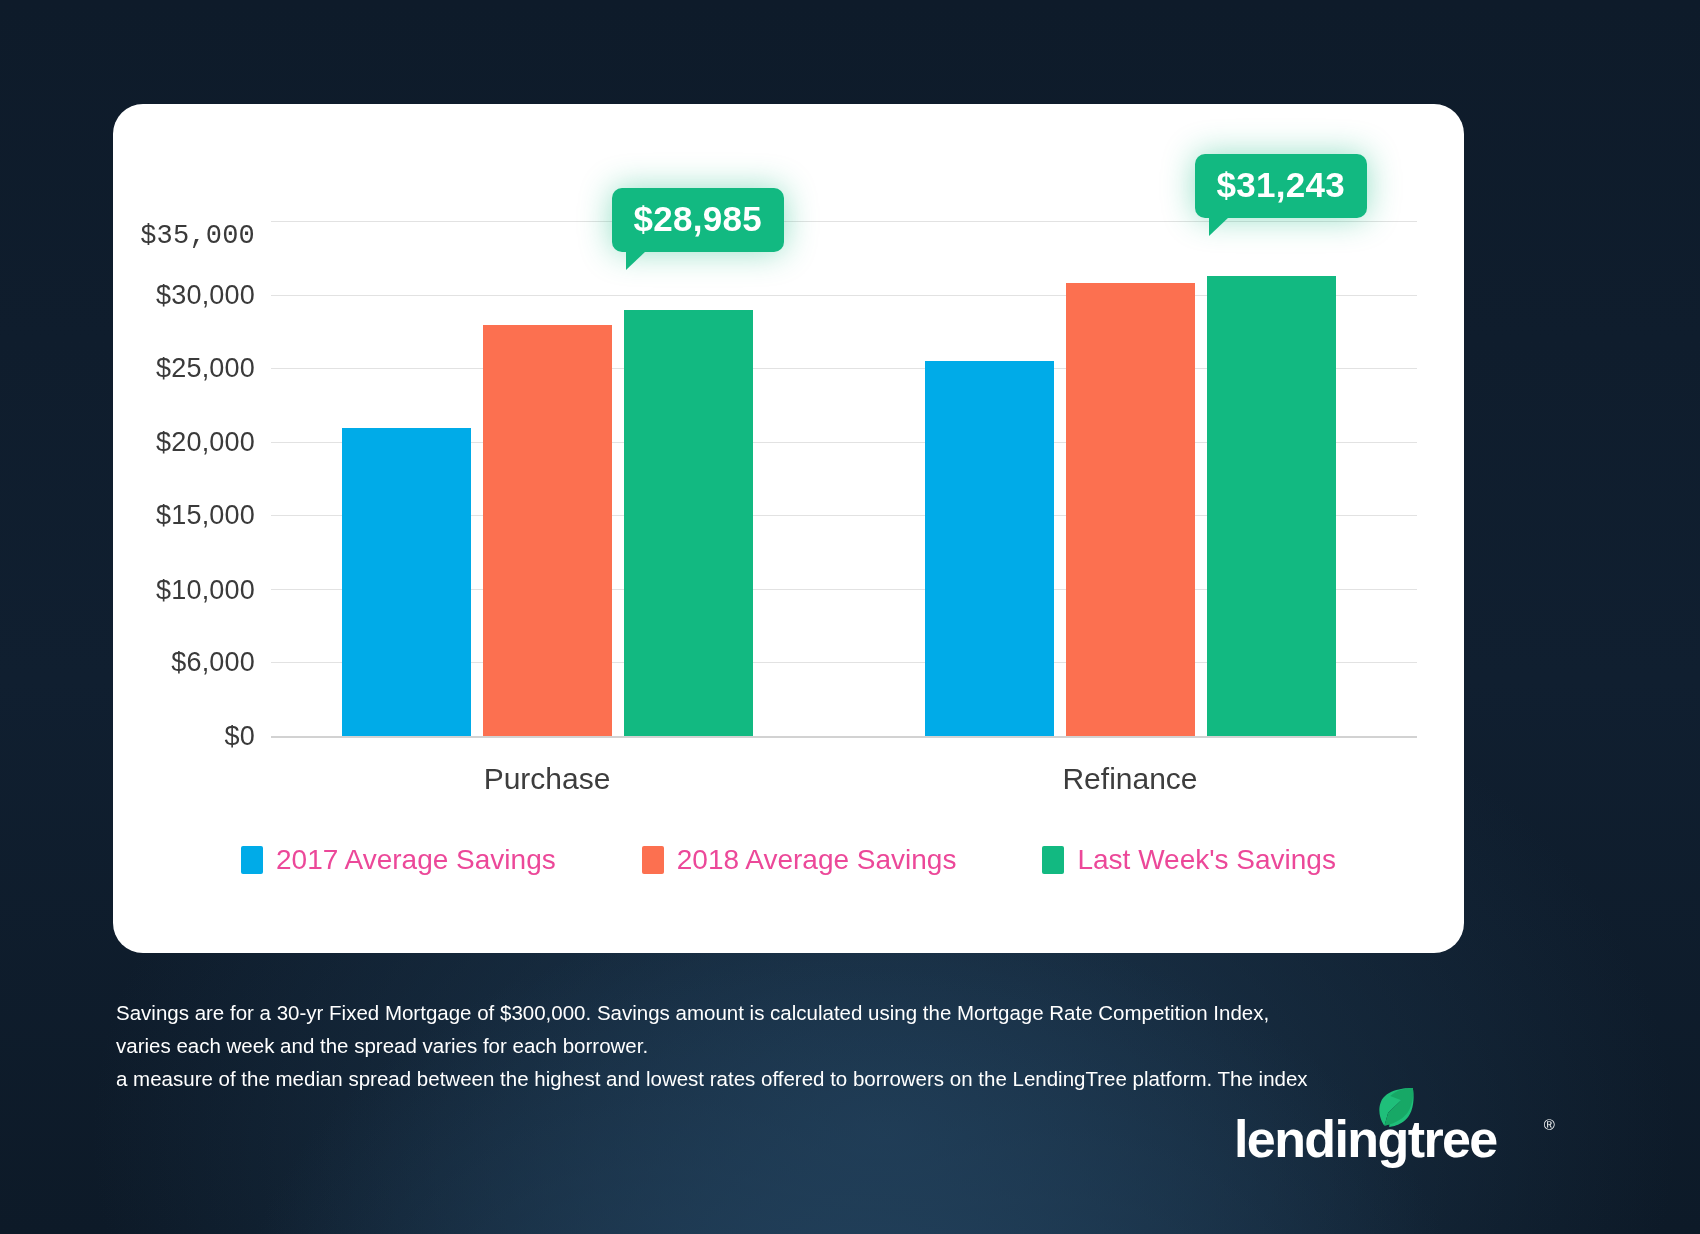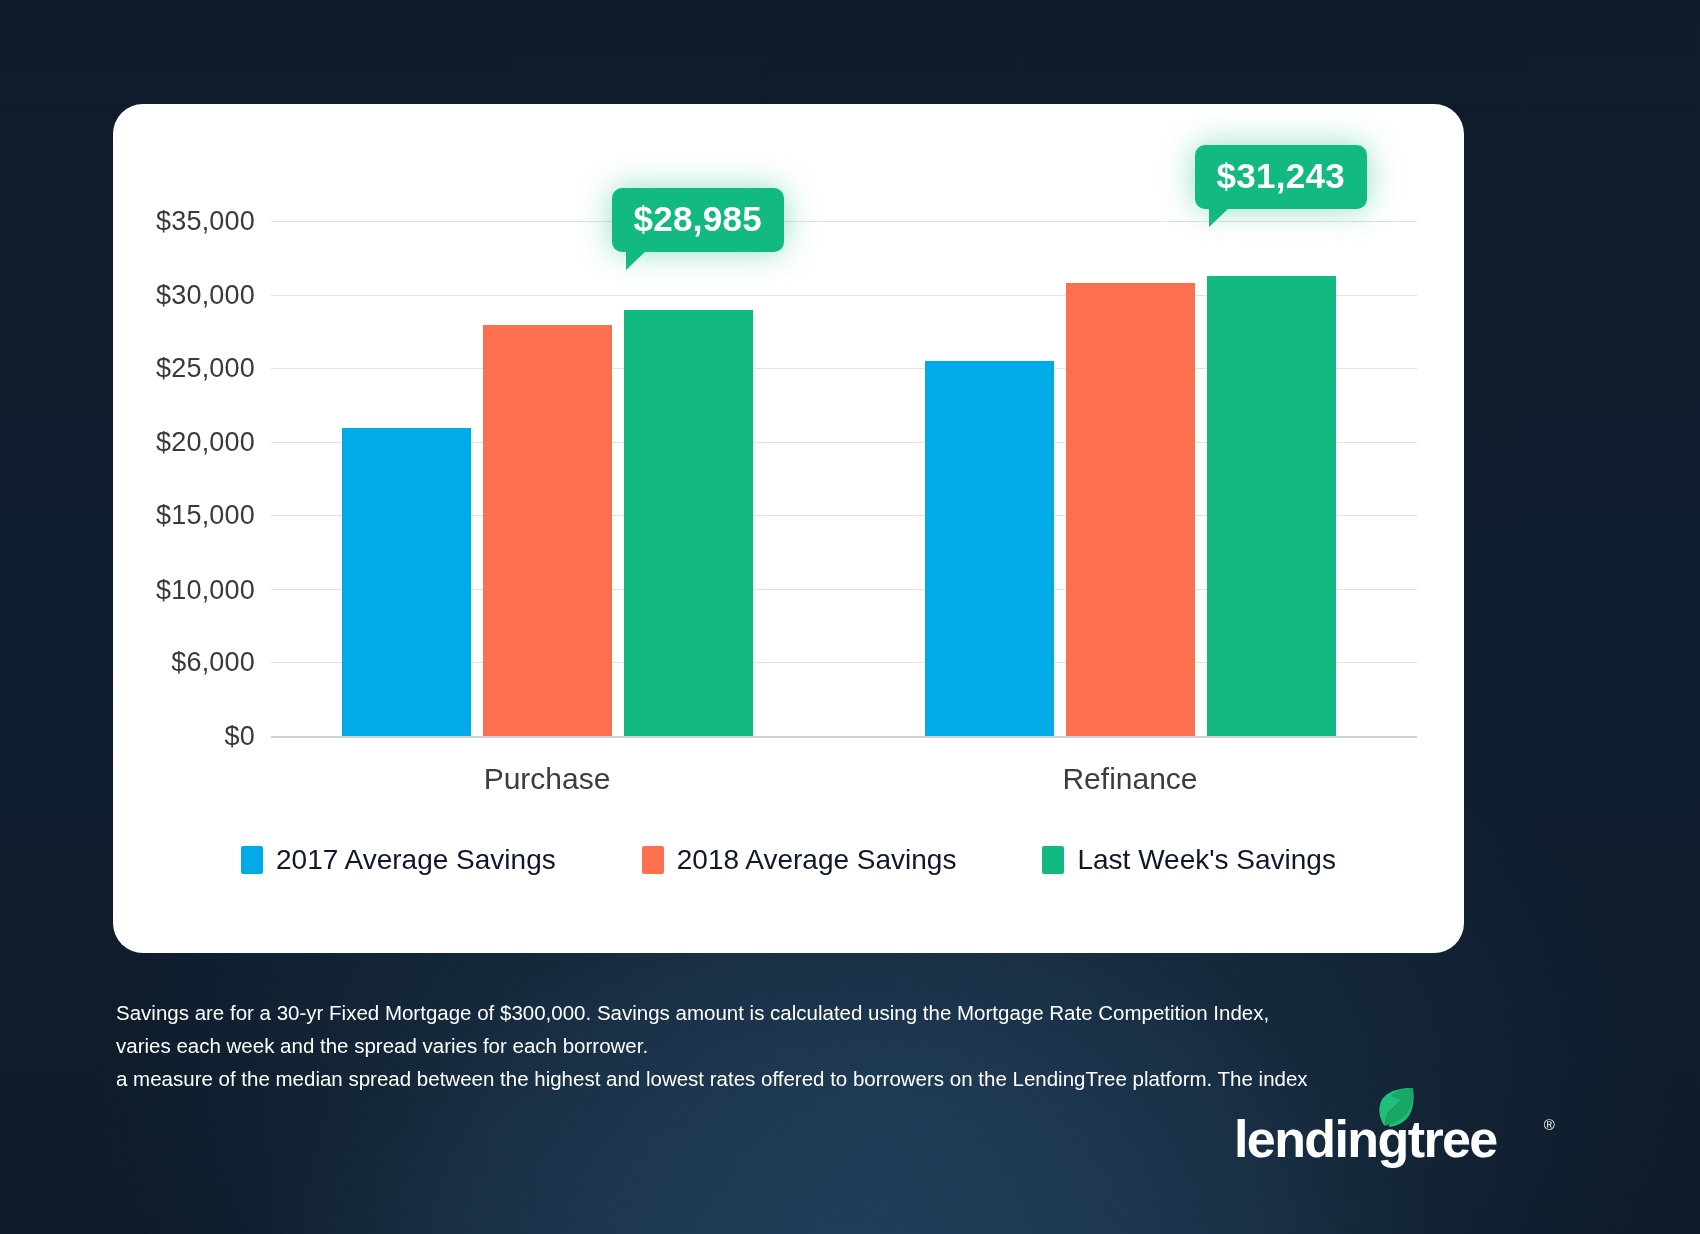--- a/index.html
+++ b/index.html
@@ -133,21 +133,21 @@
     gap: 13px;
   }
   .legend-swatch {
     width: 22px;
     height: 28px;
     border-radius: 2px;
     flex: none;
   }
   .legend-text {
     font-size: 28px;
-    color: #0f172a;
+    color: #ec4899;
     white-space: nowrap;
   }
 
   
   .footnote {
     position: absolute;
     left: 116px;
     top: 996px;
     width: 1010px;
     color: #ffffff;
@@ -204,31 +204,31 @@
       <div class="ylabel" style="top: 486px; text-align: right;">$10,000</div>
       <div class="gridline" style="top: 411.286px;"></div>
       <div class="ylabel" style="top: 411.286px;">$15,000</div>
       <div class="gridline" style="top: 337.714px;"></div>
       <div class="ylabel" style="top: 337.714px;">$20,000</div>
       <div class="gridline" style="top: 264.143px;"></div>
       <div class="ylabel" style="top: 264.143px;">$25,000</div>
       <div class="gridline" style="top: 190.571px;"></div>
       <div class="ylabel" style="top: 190.571px;">$30,000</div>
       <div class="gridline" style="top: 117px;"></div>
-      <div class="ylabel" style="top: 117px;">$35,000</div>
+      <div class="ylabel" style="top: 132px; font-family: Liberation Mono, monospace;">$35,000</div>
       <div class="bar" title="2017 Average Savings — Purchase" style="left: 228.5px; width: 129px; height: 308.264px; top: 323.736px; background: rgb(0, 171, 232);"></div>
       <div class="bar" title="2018 Average Savings — Purchase" style="left: 369.5px; width: 129px; height: 410.529px; top: 221.471px; background: rgb(252, 112, 80);"></div>
       <div class="bar" title="Last Week's Savings — Purchase" style="left: 510.5px; width: 129px; height: 426.494px; top: 205.506px; background: rgb(18, 185, 129);"></div>
       <div class="cat-label" style="left: 434px;">Purchase</div>
       <div class="bar" title="2017 Average Savings — Refinance" style="left: 811.5px; width: 129px; height: 375.214px; top: 256.786px; background: rgb(0, 171, 232);"></div>
       <div class="bar" title="2018 Average Savings — Refinance" style="left: 952.5px; width: 129px; height: 453.2px; top: 178.8px; background: rgb(252, 112, 80);"></div>
       <div class="bar" title="Last Week's Savings — Refinance" style="left: 1093.5px; width: 129px; height: 459.718px; top: 172.282px; background: rgb(18, 185, 129);"></div>
       <div class="cat-label" style="left: 1017px;">Refinance</div>
       <div class="callout" style="left: 498.5px; top: 83.5064px;">$28,985</div>
-      <div class="callout" style="left: 1081.5px; top: 41px;">$31,243</div>
+      <div class="callout" style="left: 1081.5px; top: 50px;">$31,243</div>
       <div class="legend">
         <div class="legend-item">
           <span class="legend-swatch" style="background: rgb(0, 171, 232);"></span>
           <span class="legend-text">2017 Average Savings</span>
         </div>
         <div class="legend-item">
           <span class="legend-swatch" style="background: rgb(252, 112, 80);"></span>
           <span class="legend-text">2018 Average Savings</span>
         </div>
         <div class="legend-item">

